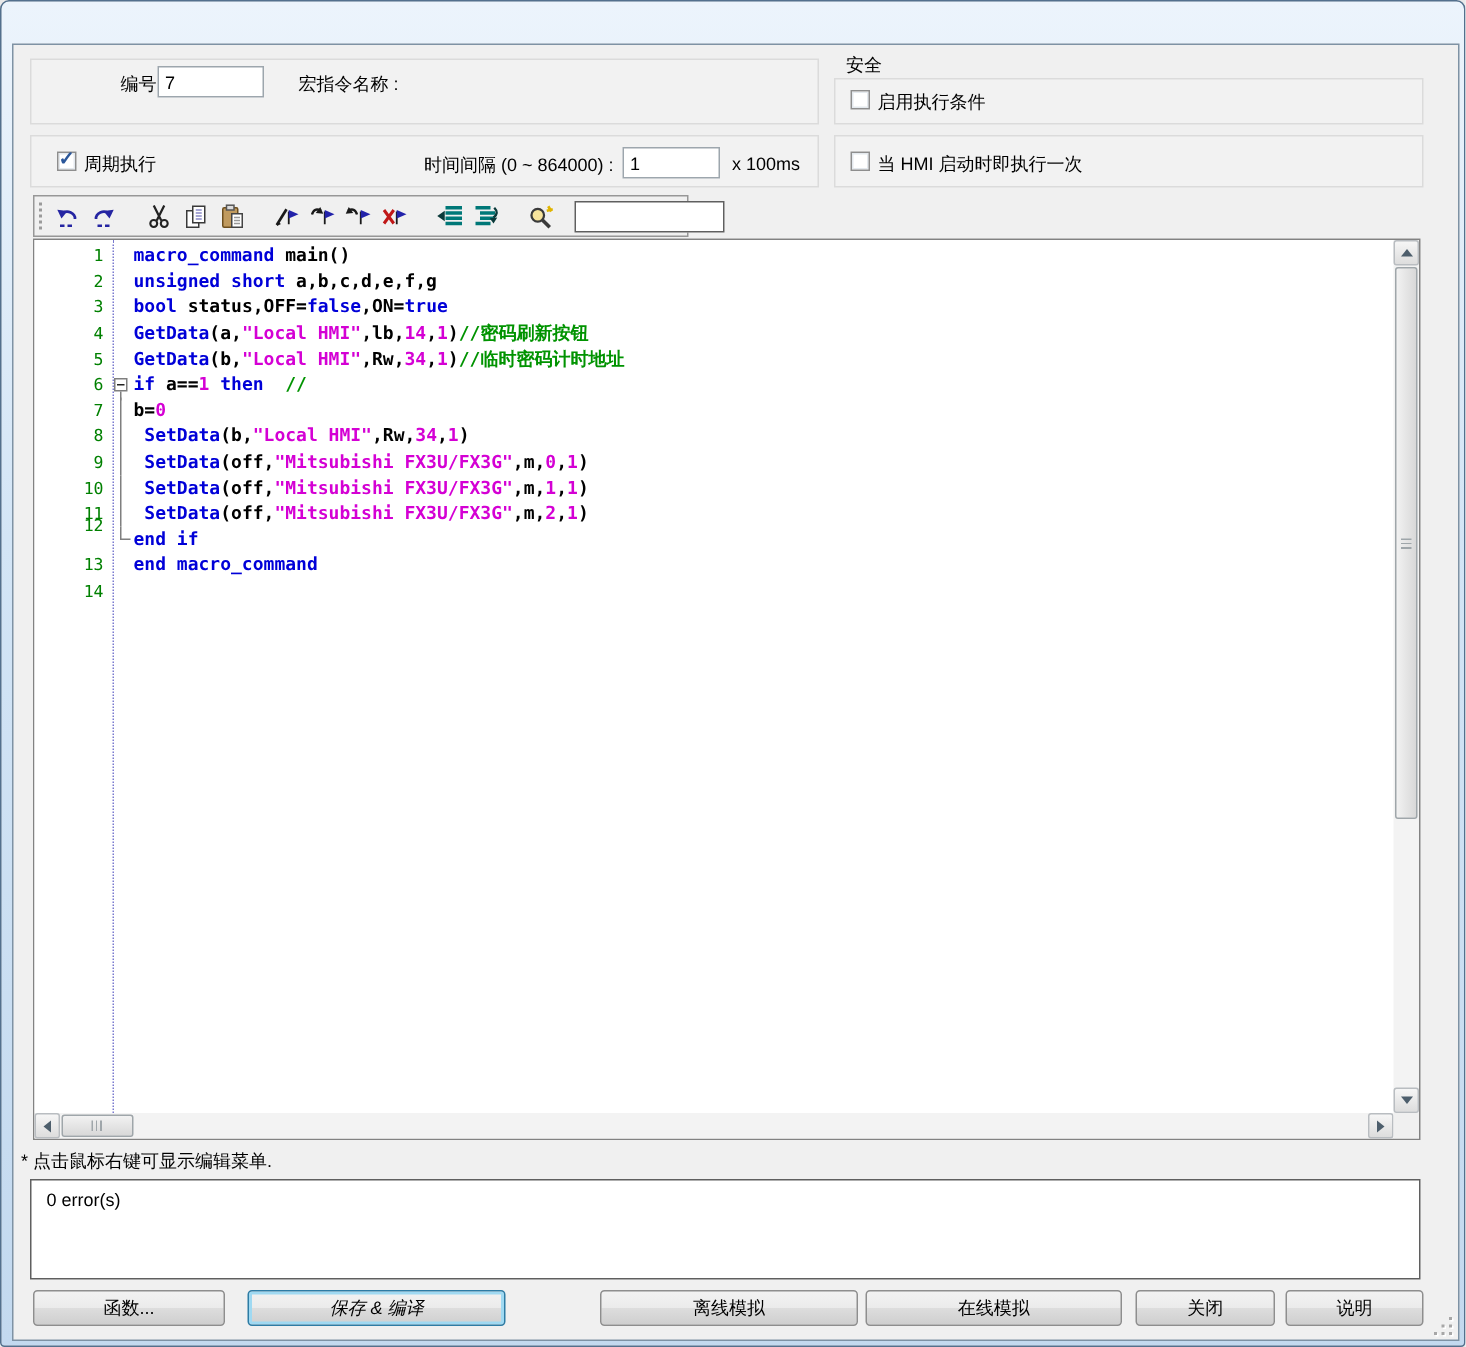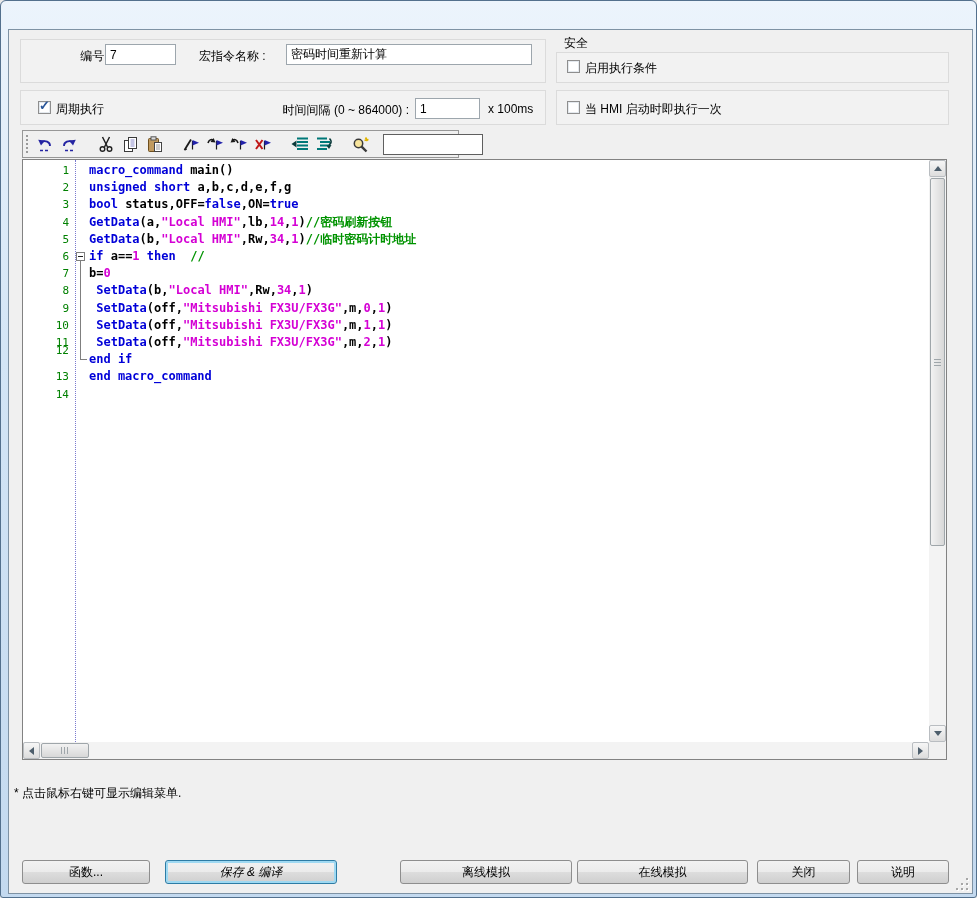--- a/index.html
+++ b/index.html
@@ -62,42 +62,41 @@
   .ar-rt{border-left:5px solid #4D5E6C;margin-right:-4px;}
   .sb-thumb-v{position:absolute;left:1px;width:15px;box-sizing:border-box;border:1px solid #9FA6AA;border-radius:2px;
     background:linear-gradient(90deg,#F2F2F2,#D8D8D8);}
   .sb-thumb-h{position:absolute;top:1px;height:15px;box-sizing:border-box;border:1px solid #9FA6AA;border-radius:2px;
     background:linear-gradient(#F2F2F2,#D8D8D8);}
   .thumb-grip-v{position:absolute;left:3px;right:3px;top:50%;height:7px;margin-top:-3px;
     background:repeating-linear-gradient(#9FA6AA 0 1px,#fff0 1px 3px);}
   .thumb-grip-h{position:absolute;top:3px;bottom:3px;left:50%;width:9px;margin-left:-4px;
     background:repeating-linear-gradient(90deg,#9FA6AA 0 1px,#fff0 1px 3px);}
   .corner{position:absolute;right:0;bottom:0;width:17px;height:17px;background:#F0F0F0;}
-  .hint{position:absolute;left:5px;top:736px;font-size:12px;color:#000;margin-top:19px;}
+  .hint{position:absolute;left:5px;top:736px;font-size:12px;color:#000;}
   .errbox{position:absolute;left:11px;top:756px;width:927px;height:67px;box-sizing:border-box;
     background:#fff;border:1px solid #5F5F5F;font-size:12px;color:#000;padding:6px 10px;}
   .btn{position:absolute;top:830px;height:24px;box-sizing:border-box;border:1px solid #8E8E8E;border-radius:3px;
     background:linear-gradient(#F2F2F2,#EBEBEB 50%,#DDDDDD 50%,#CFCFCF);font-size:12px;color:#000;
     font-family:"Liberation Sans",sans-serif;display:flex;align-items:center;justify-content:center;cursor:default;}
   .btn-default{border-color:#2D7CA5;box-shadow:inset 0 0 0 2px #9FD9F2;}
   .resize-grip{position:absolute;left:947px;top:848px;width:14px;height:14px;}
   .resize-grip b{position:absolute;width:2px;height:2px;background:#A7A7A7;box-shadow:1px 1px 0 #fff;}
 </style>
 </head>
 <body>
 
 <div id="window">
 
   <div class="client">
 
     <div class="panel" style="left:11px;top:9px;width:526px;height:44px;"></div>
     <span class="lbl" style="left:56px;top:18px;width:46px;text-align:right;">编号 :</span>
     <input class="tbox" style="left: 96px; top: 14px; width: 71px; height: 21px;" value="7">
     <span class="lbl" style="left:190px;top:18px;">宏指令名称 :</span>
-    <input class="tbox" style="left: 277px; top: 14px; width: 246px; height: 21px;" value="密码时间重新计算">
 
     <span class="lbl" style="left:555px;top:5px;">安全</span>
     <div class="panel" style="left:547px;top:22px;width:393px;height:31px;"></div>
     <span class="cb" style="left:558px;top:30px;"></span>
     <span class="lbl" style="left:576px;top:30px;">启用执行条件</span>
 
     <div class="panel" style="left:11px;top:60px;width:526px;height:35px;"></div>
     <span class="cb" style="left:29px;top:71px;">
         <span class="tick">✓</span>
       </span>
@@ -291,20 +290,23 @@
           </div>
         <div class="sb-btn" style="right:0;top:0;">
             <div class="arrow ar-rt"></div>
           </div>
       </div>
       <div class="corner"></div>
     </div>
 
     <div class="hint">* 点击鼠标右键可显示编辑菜单.</div>
 
+    <div class="errbox">
+      <span>0 error(s)</span>
+    </div>
 
     <div id="footer-buttons">
         <div class="btn" style="left: 13px; width: 128px;">函数...</div>
         <div class="btn btn-default" style="left: 156px; width: 172px; font-style: italic;">保存 &amp; 编译</div>
         <div class="btn" style="left: 391px; width: 172px;">离线模拟</div>
         <div class="btn" style="left: 568px; width: 171px;">在线模拟</div>
         <div class="btn" style="left: 748px; width: 93px;">关闭</div>
         <div class="btn" style="left: 848px; width: 92px; text-align: center;">说明</div>
       </div>
 

